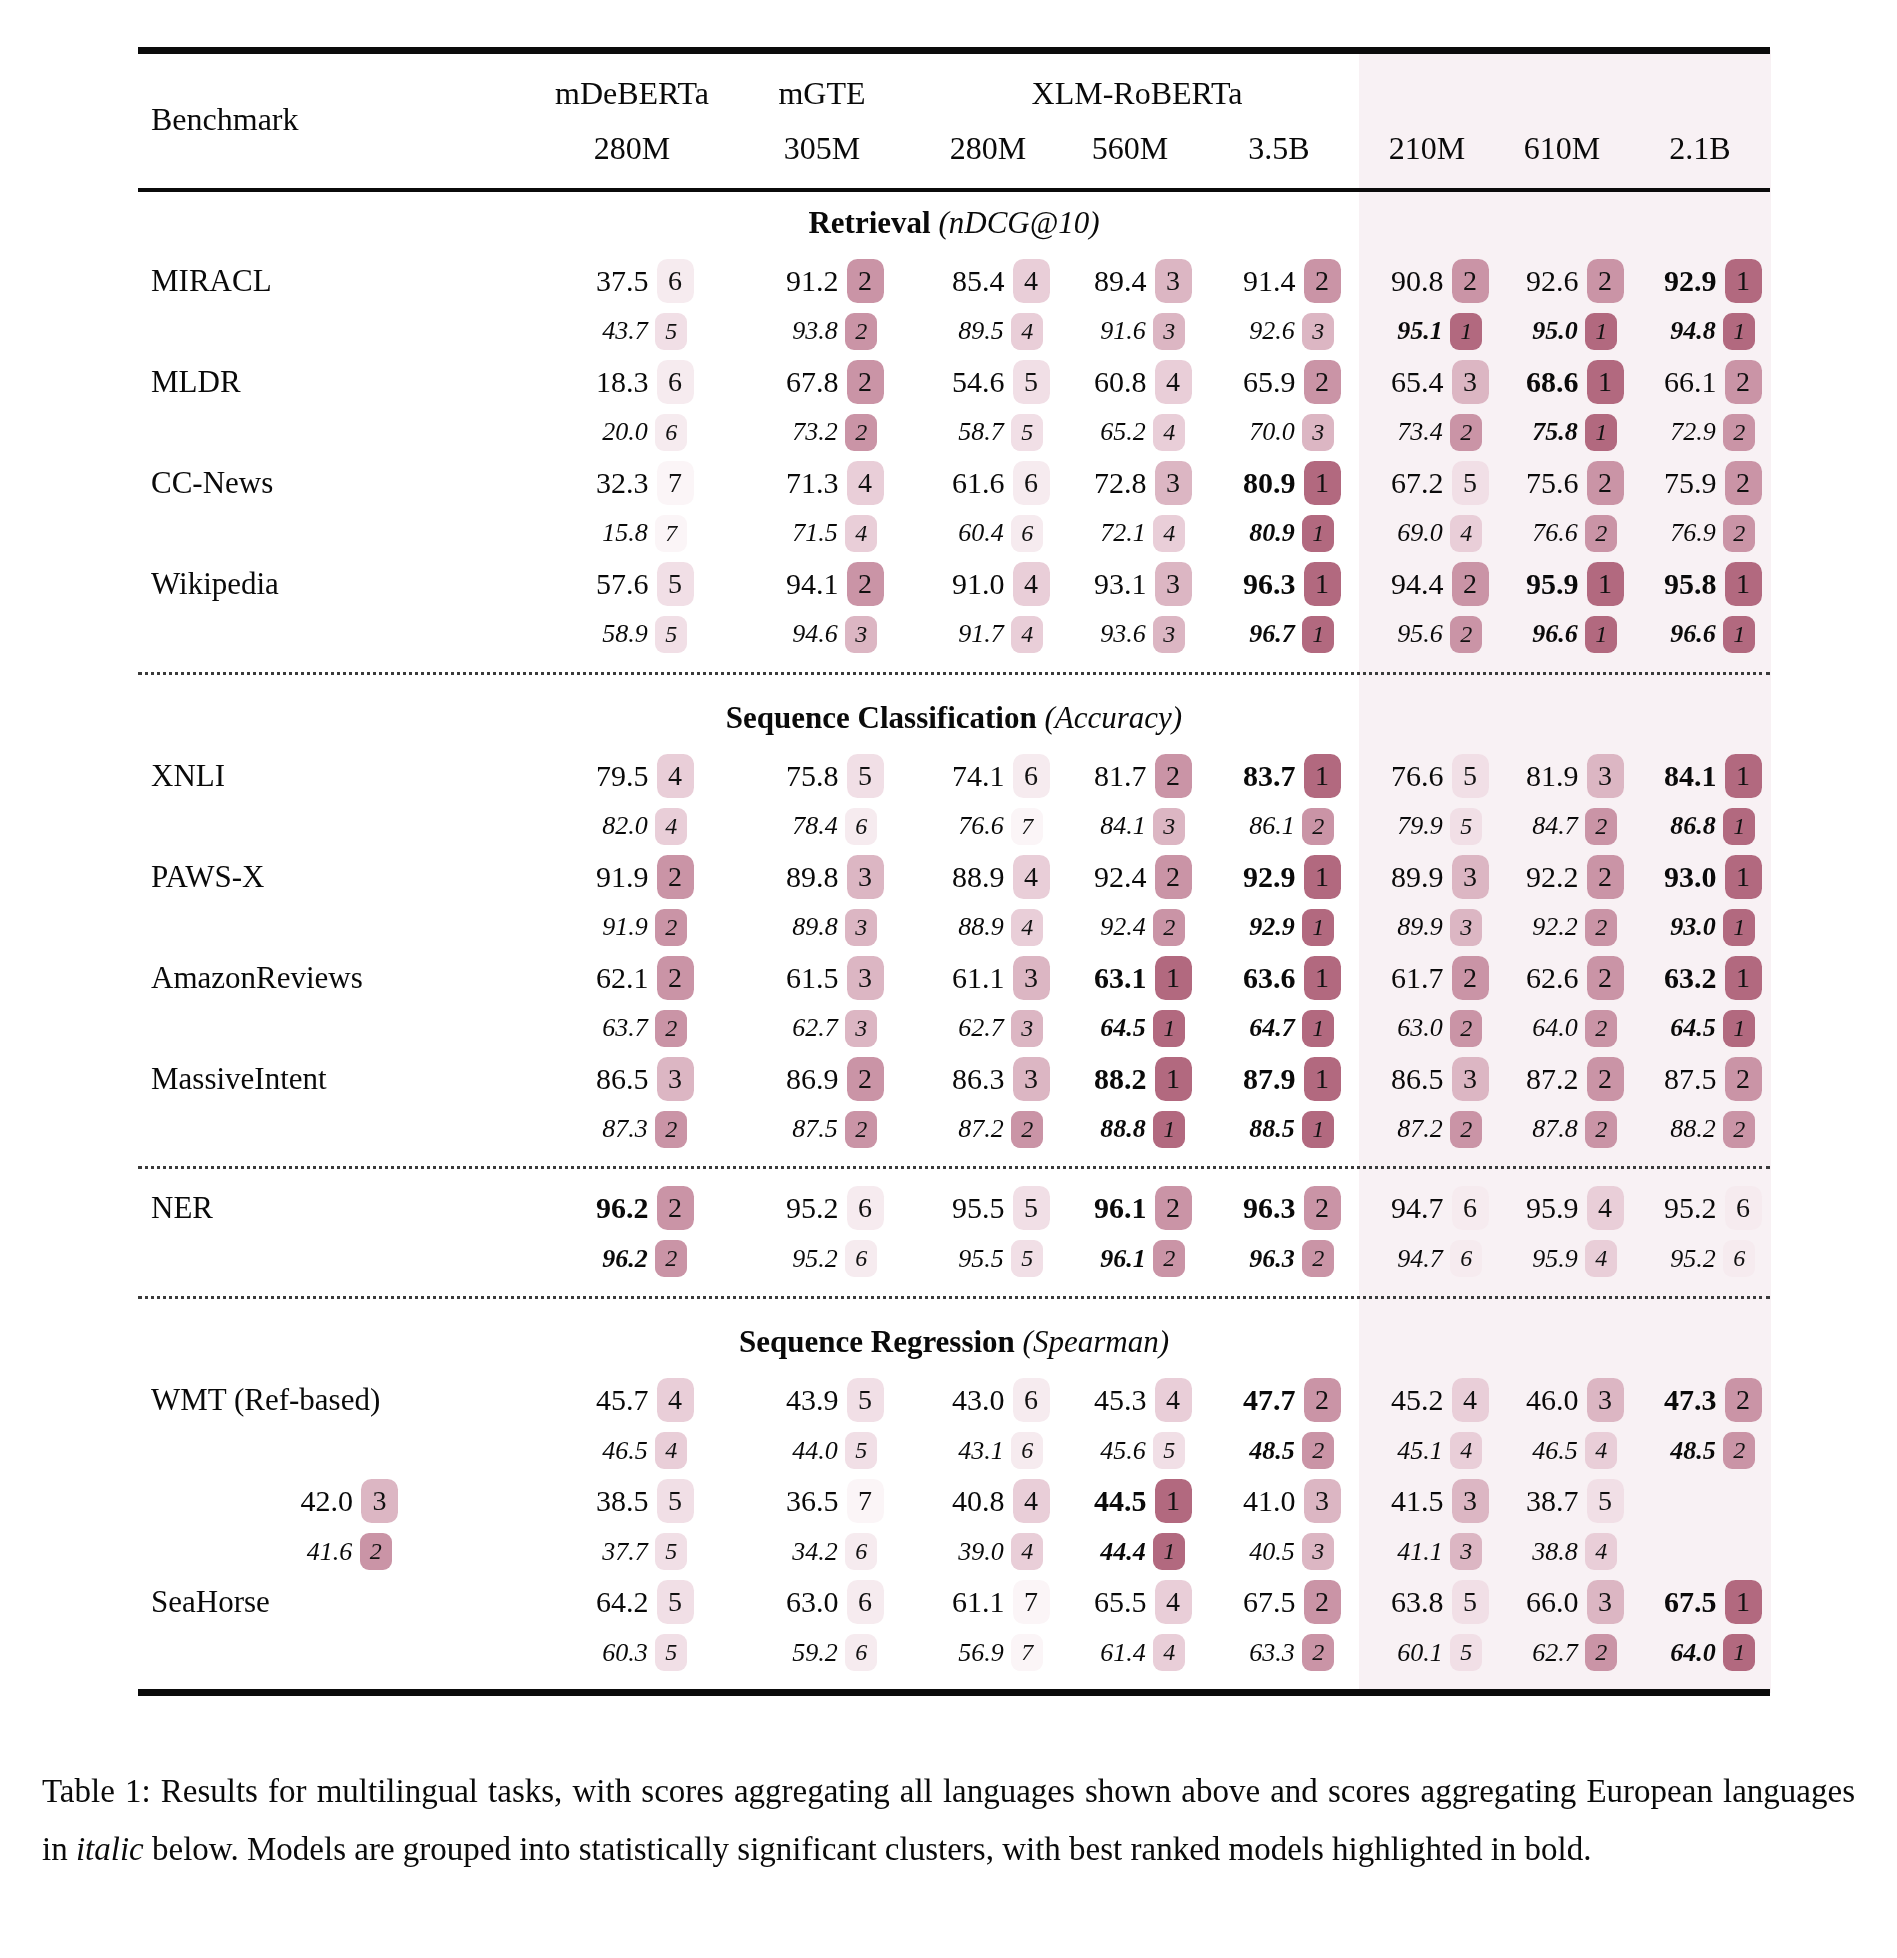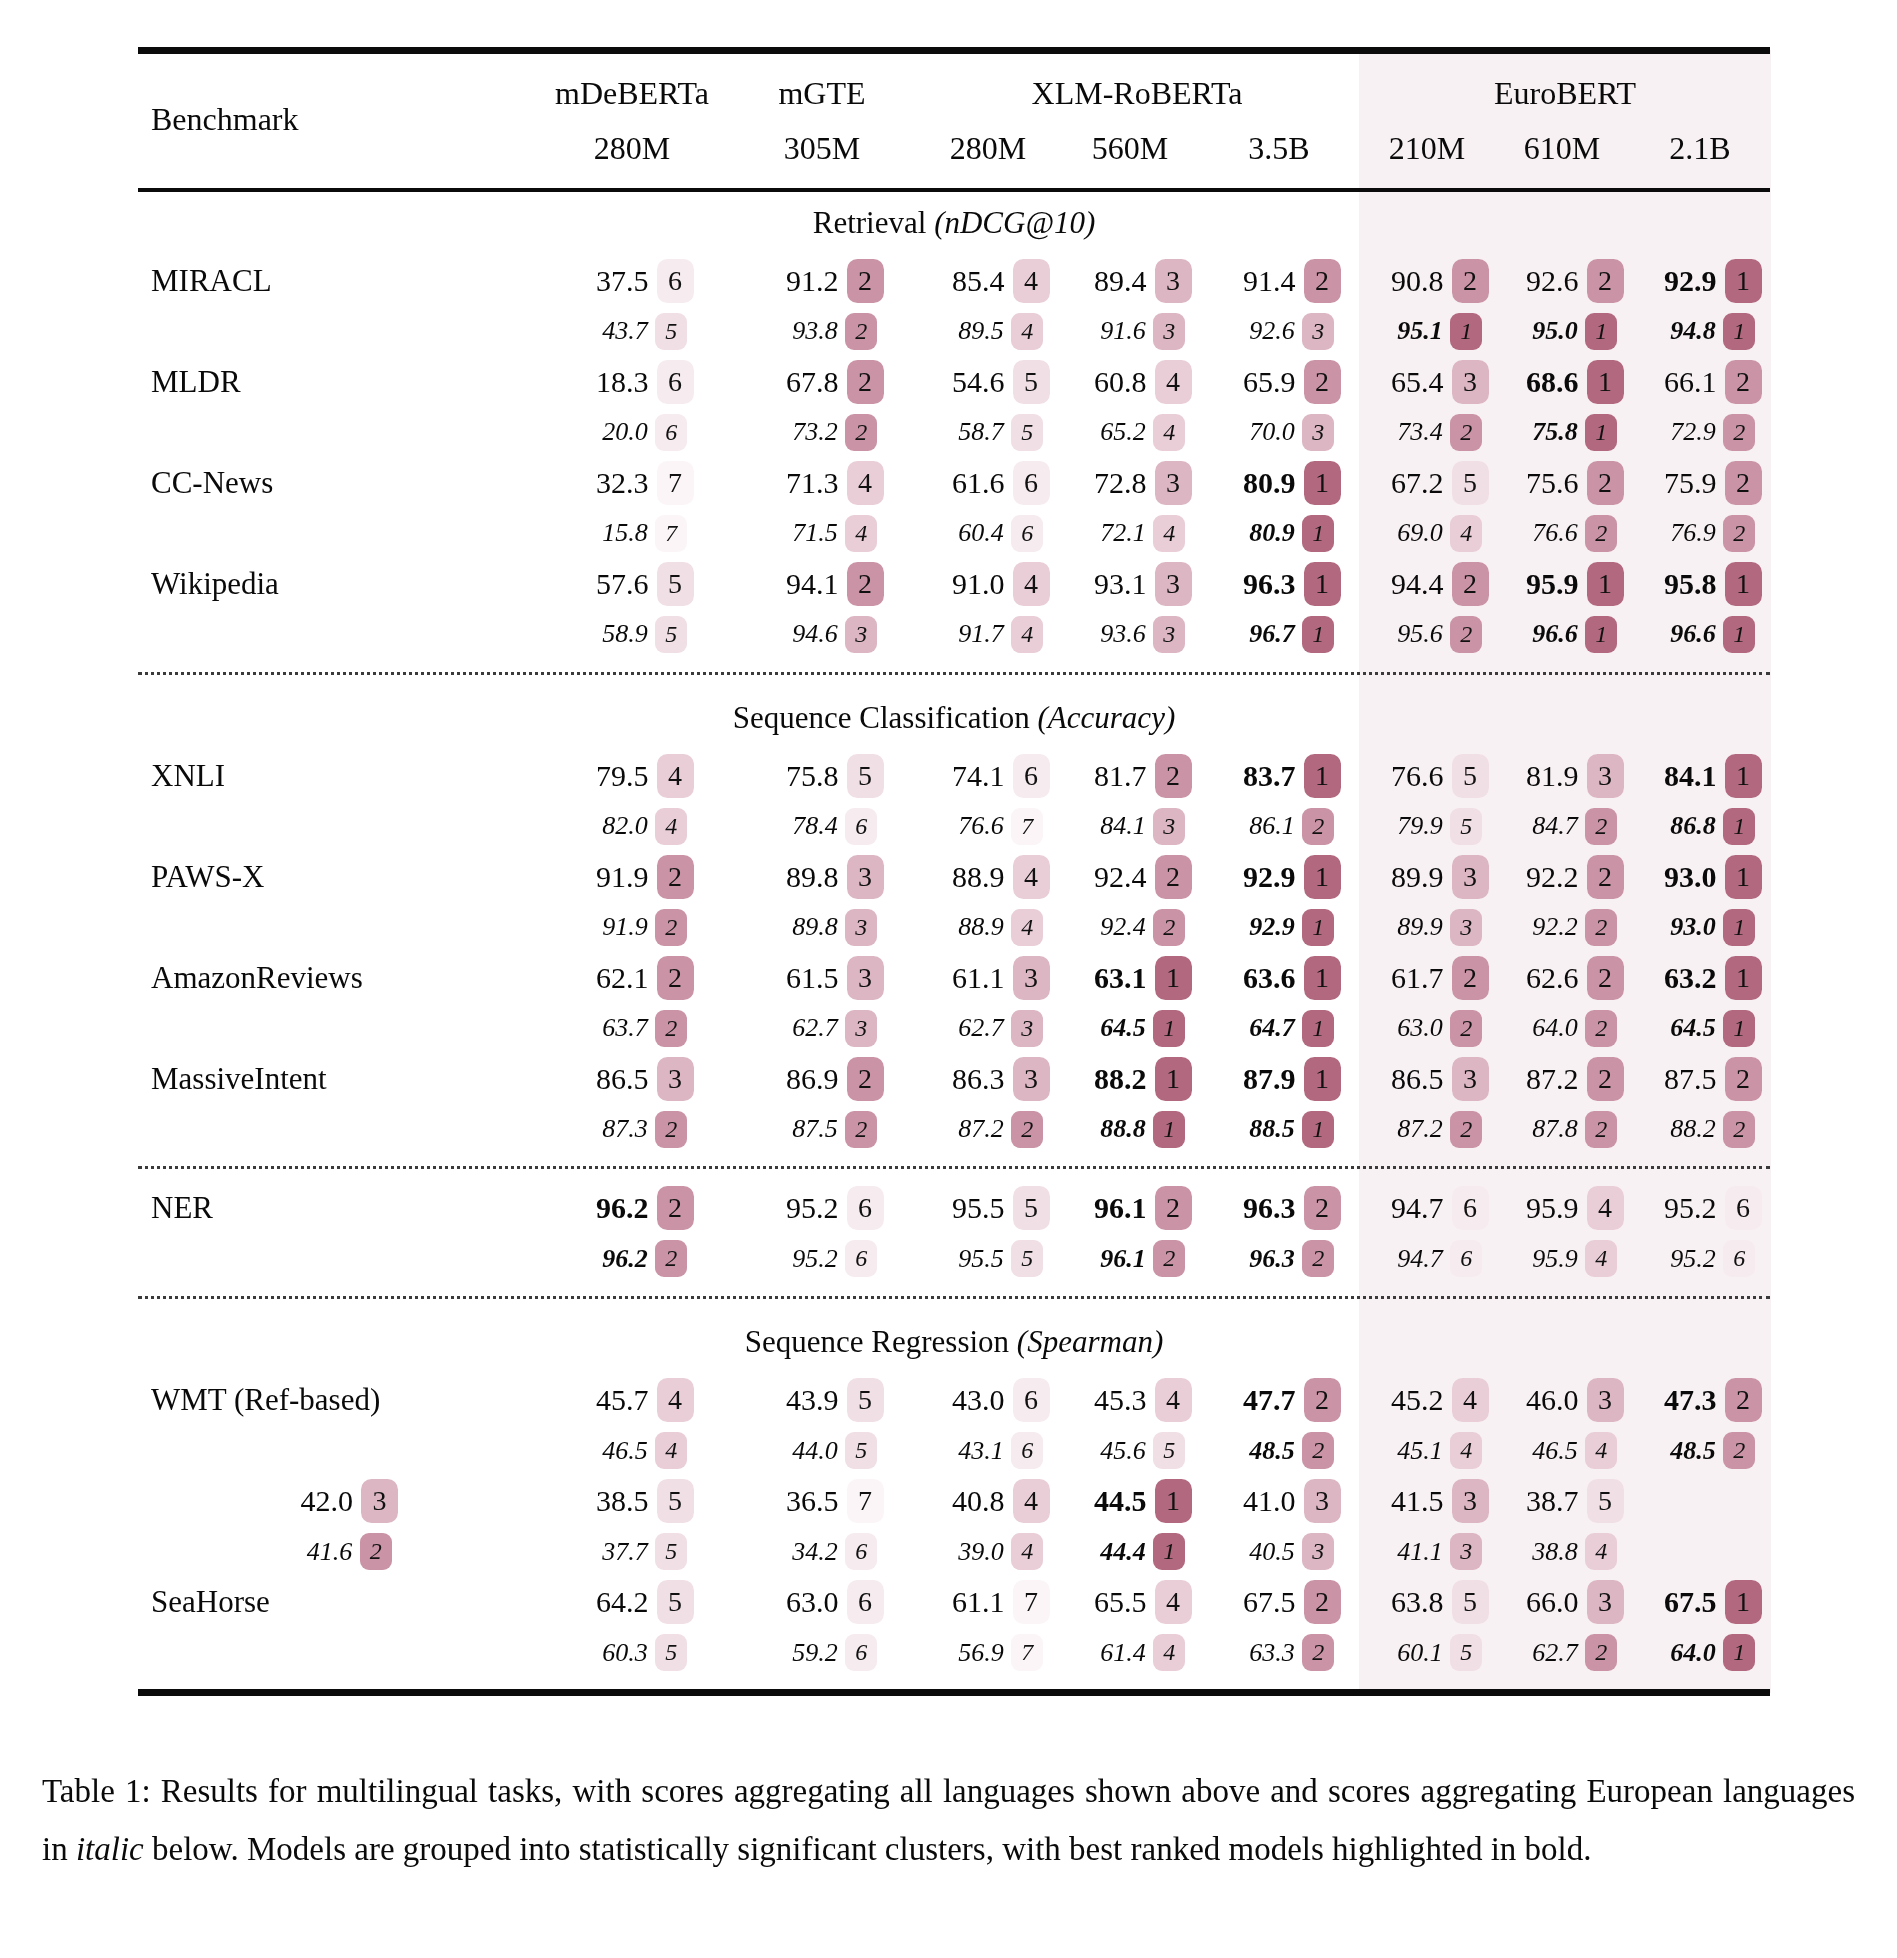--- a/index.html
+++ b/index.html
@@ -43,21 +43,21 @@
 
   .tbody { position: relative; z-index: 1; padding-bottom: 13px; }
 
   .secrow {
     position: relative; z-index: 1;
     text-align: center;
     font-size: 31px;
     line-height: 62px;
     height: 62px;
   }
-  .sectitle { font-weight: 400; }
+  .sectitle { font-weight: 700; }
   .secmetric { font-style: italic; }
 
   .dotsep {
     position: relative; z-index: 1;
     height: 0;
     border-top: 3.2px dotted #3a3a3a;
     margin: 13.8px 0 12px 0;
   }
 
   .bench {
@@ -96,21 +96,20 @@
 
 <div class="table-wrap">
   <div class="euro-shade"></div>
   <div class="rule top"></div>
 
   <div class="headgrid">
     <div class="bench-head">Benchmark</div>
     <div class="gname" style="grid-column:2">mDeBERTa</div>
     <div class="gname" style="grid-column:3">mGTE</div>
     <div class="gname" style="grid-column:4 / span 3">XLM-RoBERTa</div>
-    <div class="gname" style="grid-column:7 / span 3">EuroBERT</div>
     <div class="gsize" style="grid-column:2">280M</div>
     <div class="gsize" style="grid-column:3">305M</div>
     <div class="gsize" style="grid-column:4">280M</div>
     <div class="gsize" style="grid-column:5">560M</div>
     <div class="gsize" style="grid-column:6">3.5B</div>
     <div class="gsize" style="grid-column:7">210M</div>
     <div class="gsize" style="grid-column:8">610M</div>
     <div class="gsize" style="grid-column:9">2.1B</div>
   </div>
 

